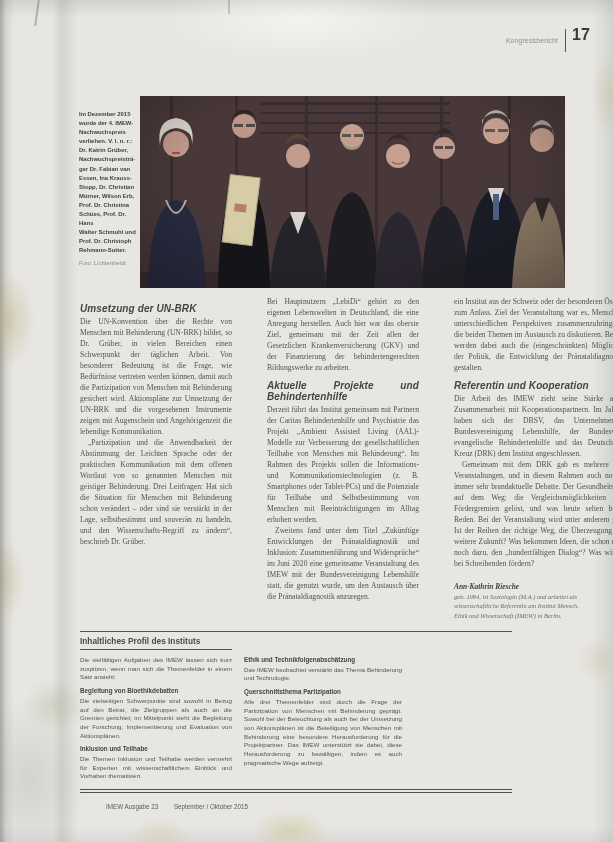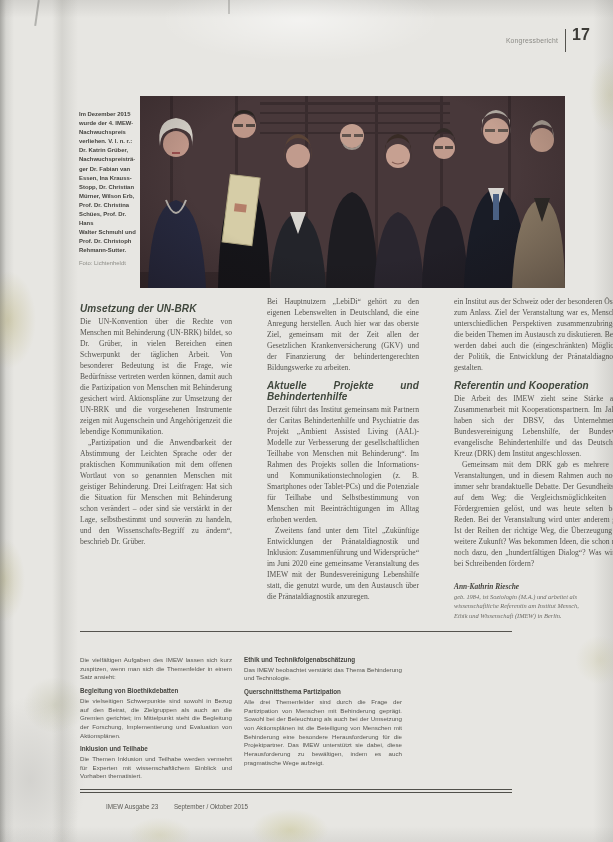--- a/index.html
+++ b/index.html
@@ -206,20 +206,21 @@
     <p class="ind">Gemeinsam mit dem DRK gab es mehrere weitere Veranstaltungen, und in diesem Rahmen auch noch eine immer sehr brandaktuelle Debatte. Der Gesundheitsdiskurs auf dem Weg: die Vergleichsmöglichkeiten anderer Fördergremien gelöst, und was heute selten bekannte Reden. Bei der Veranstaltung wird unter anderem gefragt: Ist der Reihen der richtige Weg, die Überzeugung für die weitere Zukunft? Was bekommen Ideen, die schon reichen, noch dazu, den „hundertfältigen Dialog“? Was wirkt sich bei Schreibenden fördern?</p>
     <div class="author">
       <div class="name">Ann-Kathrin Riesche</div>
       <div class="bio">geb. 1984, ist Soziologin (M.A.) und arbeitet als</div>
       <div class="bio">wissenschaftliche Referentin am Institut Mensch,</div>
       <div class="bio">Ethik und Wissenschaft (IMEW) in Berlin.</div>
     </div>
   </div>
 
   <div class="ib-rule-top"></div>
+  <div class="ib-title">Inhaltliches Profil des Instituts</div>
   <div id="ibleft" class="ibcol">
     <p>Die vielfältigen Aufgaben des IMEW lassen sich kurz zuspitzen, wenn man sich die Themenfelder in einem Satz ansieht:</p>
     <h4>Begleitung von Bioethikdebatten</h4>
     <p>Die vielseitigen Schwerpunkte sind sowohl in Bezug auf den Beirat, die Zielgruppen als auch an die Gremien gerichtet; im Mittelpunkt steht die Begleitung der Forschung, Implementierung und Evaluation von Aktionsplänen.</p>
     <h4>Inklusion und Teilhabe</h4>
     <p>Die Themen Inklusion und Teilhabe werden vermehrt für Experten mit wissenschaftlichem Einblick und Vorhaben thematisiert.</p>
   </div>
   <div id="ibright" class="ibcol">
     <h4 class="first">Ethik und Technikfolgenabschätzung</h4>
     <p>Das IMEW beobachtet verstärkt das Thema Behinderung und Technologie.</p>

